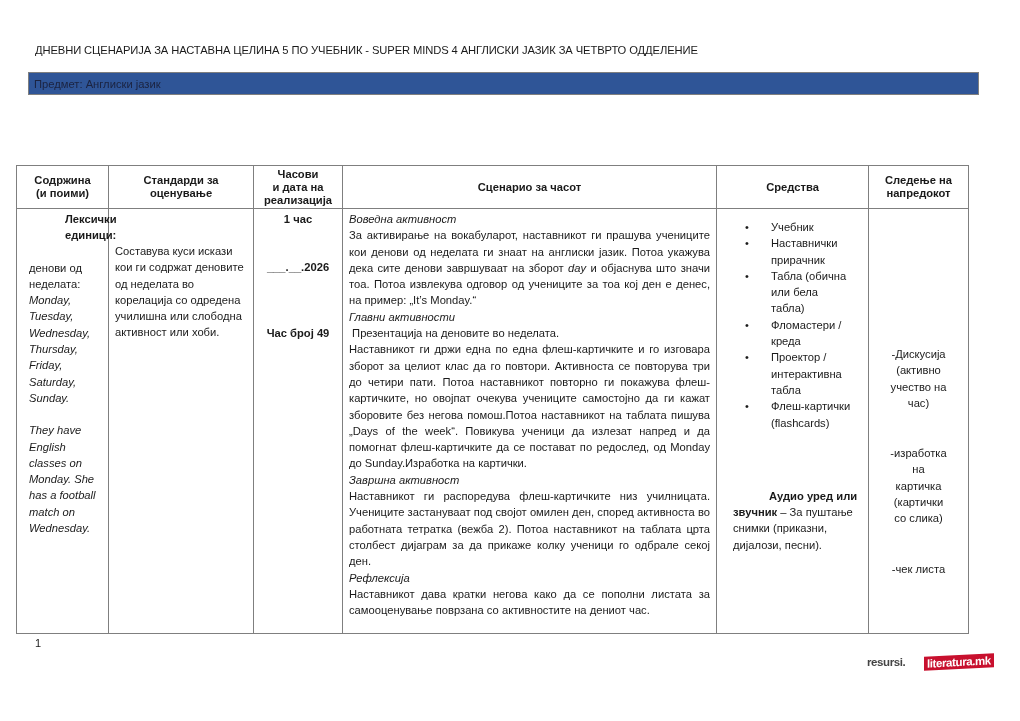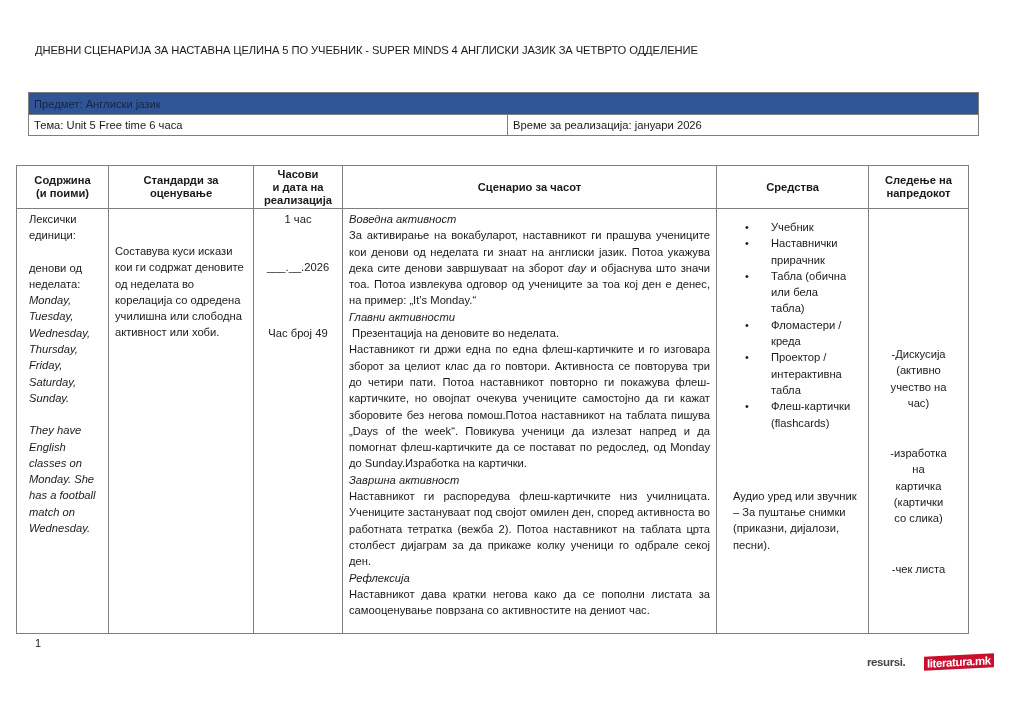--- a/index.html
+++ b/index.html
@@ -1,29 +1,29 @@
 <!DOCTYPE html>
 <html><head>
 <meta charset="utf-8">
 <style>
   html, body { margin:0; padding:0; background:#ffffff; }
   body { width:1020px; height:721px; position:relative; overflow:hidden;
          font-family:"Liberation Sans", sans-serif; color:#1a1a1a; }
   .doc-title { position:absolute; left:35px; top:44px; font-size:11.2px; letter-spacing:-0.1px; white-space:nowrap; }
-  .info { position:absolute; left:28px; top:92px; width:951px; border-collapse:collapse; font-size:11.2px; }
+  .info { position:absolute; left:28px; top:72px; width:951px; border-collapse:collapse; font-size:11.2px; }
   .info td { border:1px solid #7f7f7f; padding:0 5px; height:20px; vertical-align:middle; white-space:nowrap; }
   .info .subject { background:#2f5597; color:#1b2340; height:21px; }
   .info .split { width:468px; }
   .main { position:absolute; left:16px; top:165px; width:952px; border-collapse:collapse; table-layout:fixed; font-size:11.2px; }
   .main th, .main td { border:1px solid #7f7f7f; }
   .main th { font-weight:bold; text-align:center; vertical-align:middle; height:42px; line-height:13px; padding:0 2px; }
   .main td { vertical-align:top; line-height:16.3px; padding:2px 6px 0 6px; }
   .main tbody td { height:422px; }
   .c1 { width:92px; } .c2 { width:145px; } .c3 { width:89px; } .c4 { width:374px; } .c5 { width:152px; } .c6 { width:100px; }
-  .bold { font-weight:normal; }
+  .bold { font-weight:bold;margin-left:36px; }
   .it { font-style:italic; }
   .center { text-align:center; }
   .justify { text-align:justify; }
   .sec-head { font-weight:normal; font-style:italic; }
   .gap { height:16px; }
   ul.tools { margin:8px; padding:0 0 0 18px; list-style:none; }
   ul.tools li { position:relative; padding-left:14px; }
   ul.tools li::before { content:"•"; position:absolute; left:-12px; top:0; font-size:11px; }
   .page-num { position:absolute; left:35px; top:637px; font-size:11px; }
   .logo { position:absolute; left:867px; top:655px; display:flex; align-items:center; font-size:11.5px; font-family:"Liberation Sans Narrow","Liberation Sans", sans-serif; letter-spacing:-0.4px;gap:19px; }
@@ -32,24 +32,20 @@
 </style>
 </head>
 <body>
 
 <div class="doc-title">ДНЕВНИ СЦЕНАРИЈА ЗА   НАСТАВНА ЦЕЛИНА  5   ПО УЧЕБНИК  - SUPER MINDS 4    АНГЛИСКИ ЈАЗИК  ЗА ЧЕТВРТО ОДДЕЛЕНИЕ</div>
 
 <table class="info">
   <tbody>
       <tr>
     <td class="subject" colspan="2">Предмет: Англиски јазик</td>
-  </tr>
-  <tr>
-    <td class="split">Тема:   Unit 5   Free time        6  часа</td>
-    <td>Време за реализација:   јануари 2026</td>
   </tr>
 </tbody>
   </table>
 
 <table class="main">
   <colgroup>
     <col class="c1">
       <col class="c2">
       <col class="c3">
       <col class="c4">

